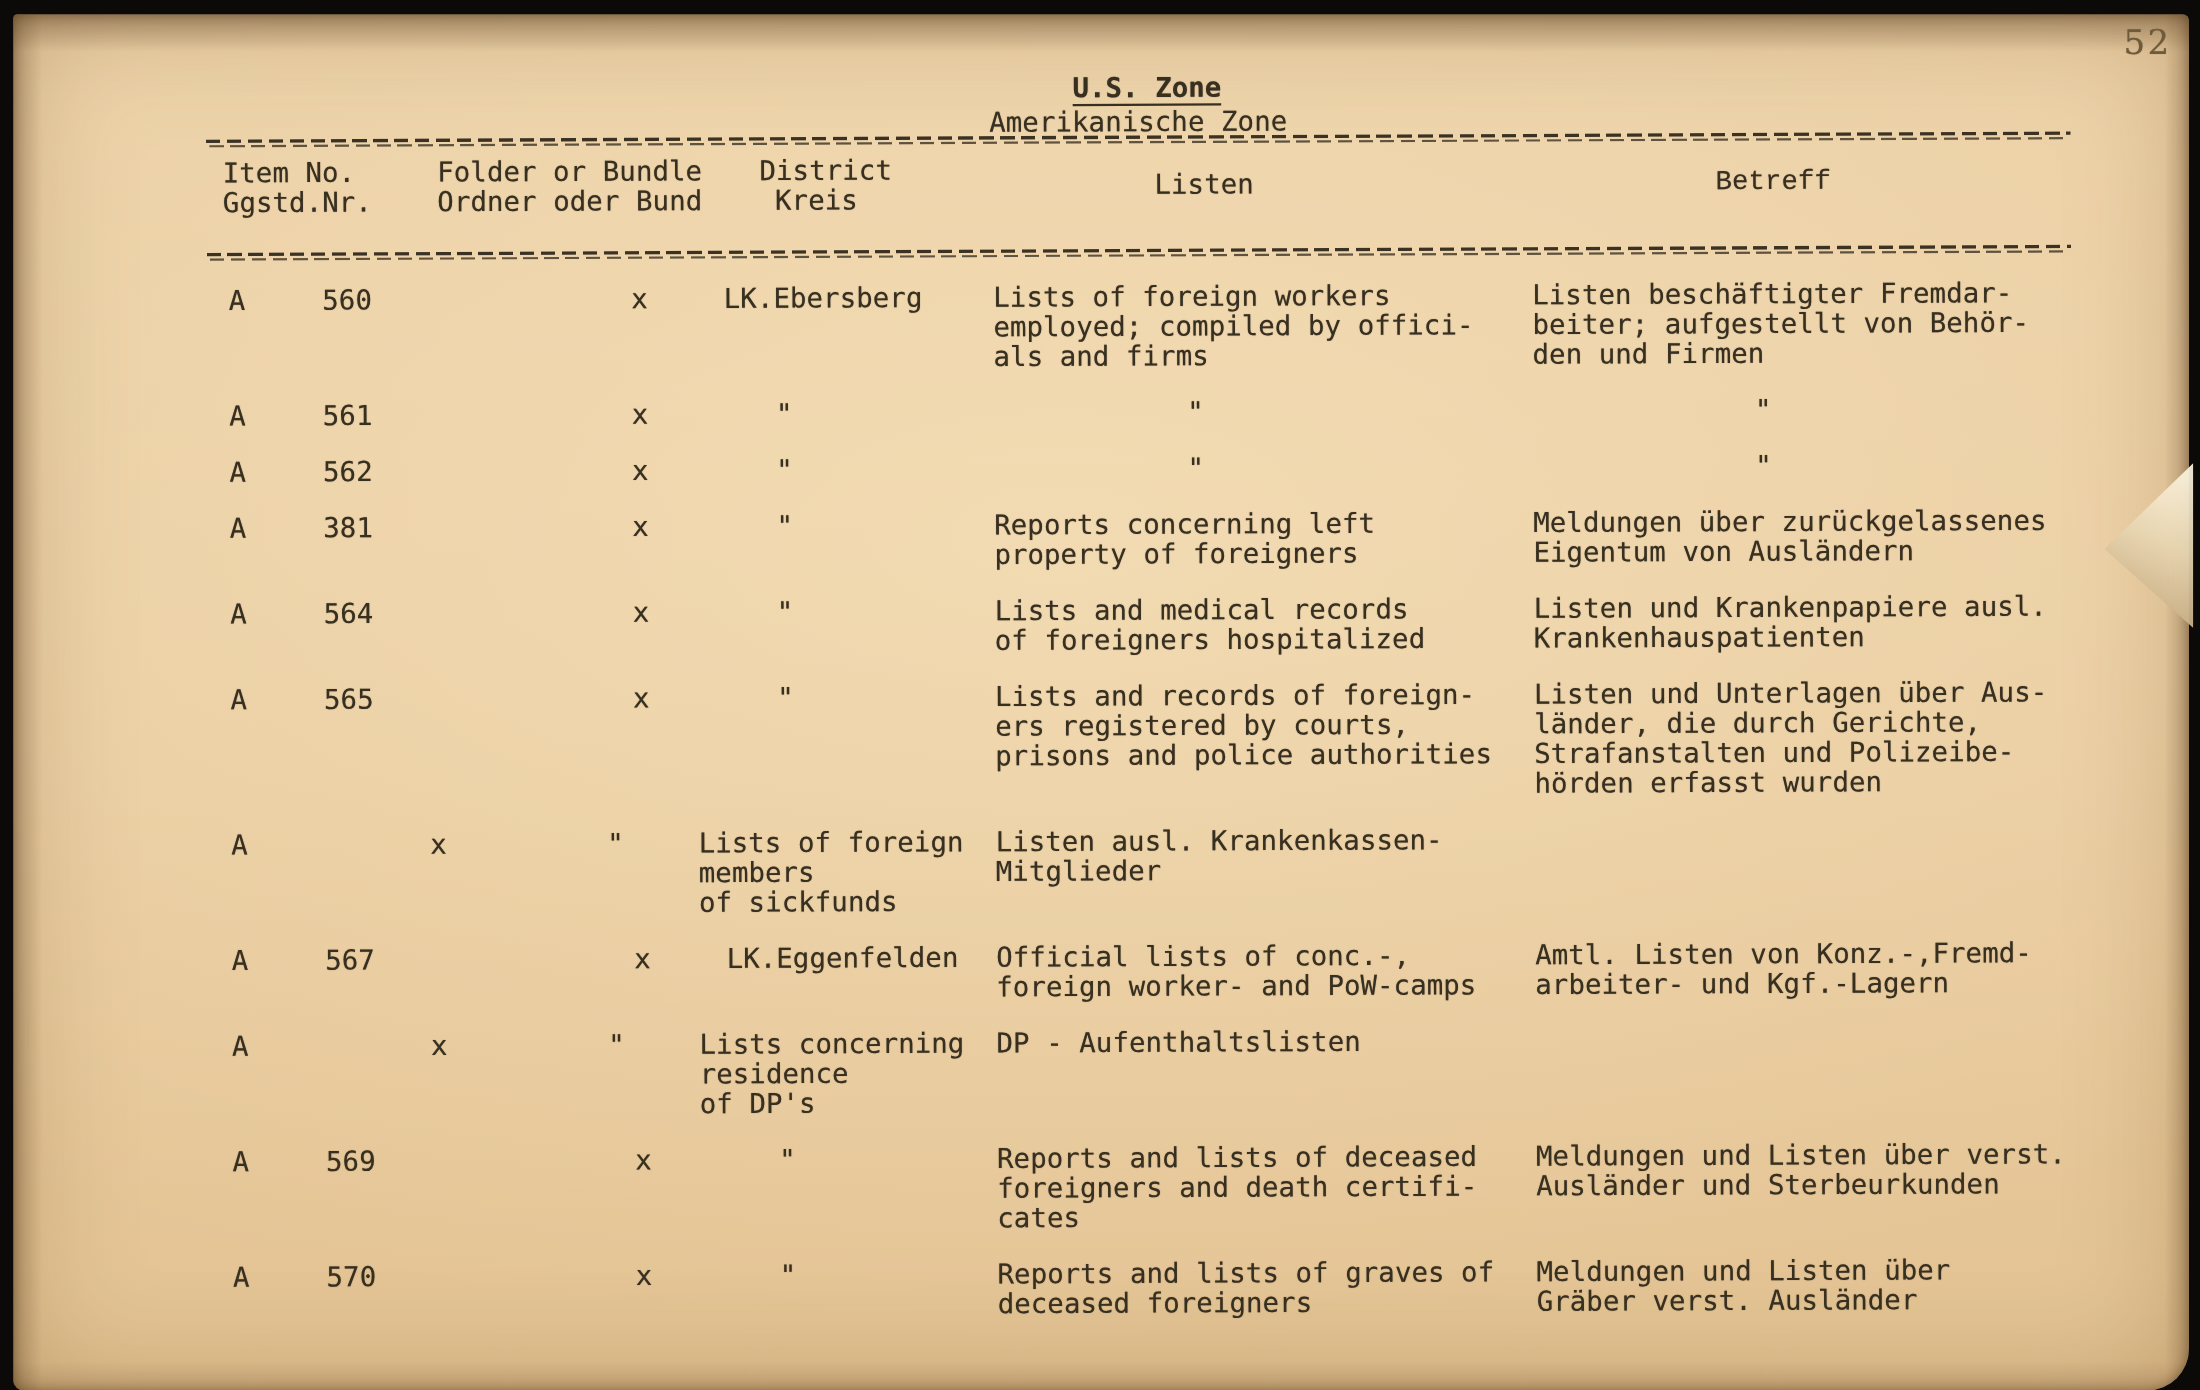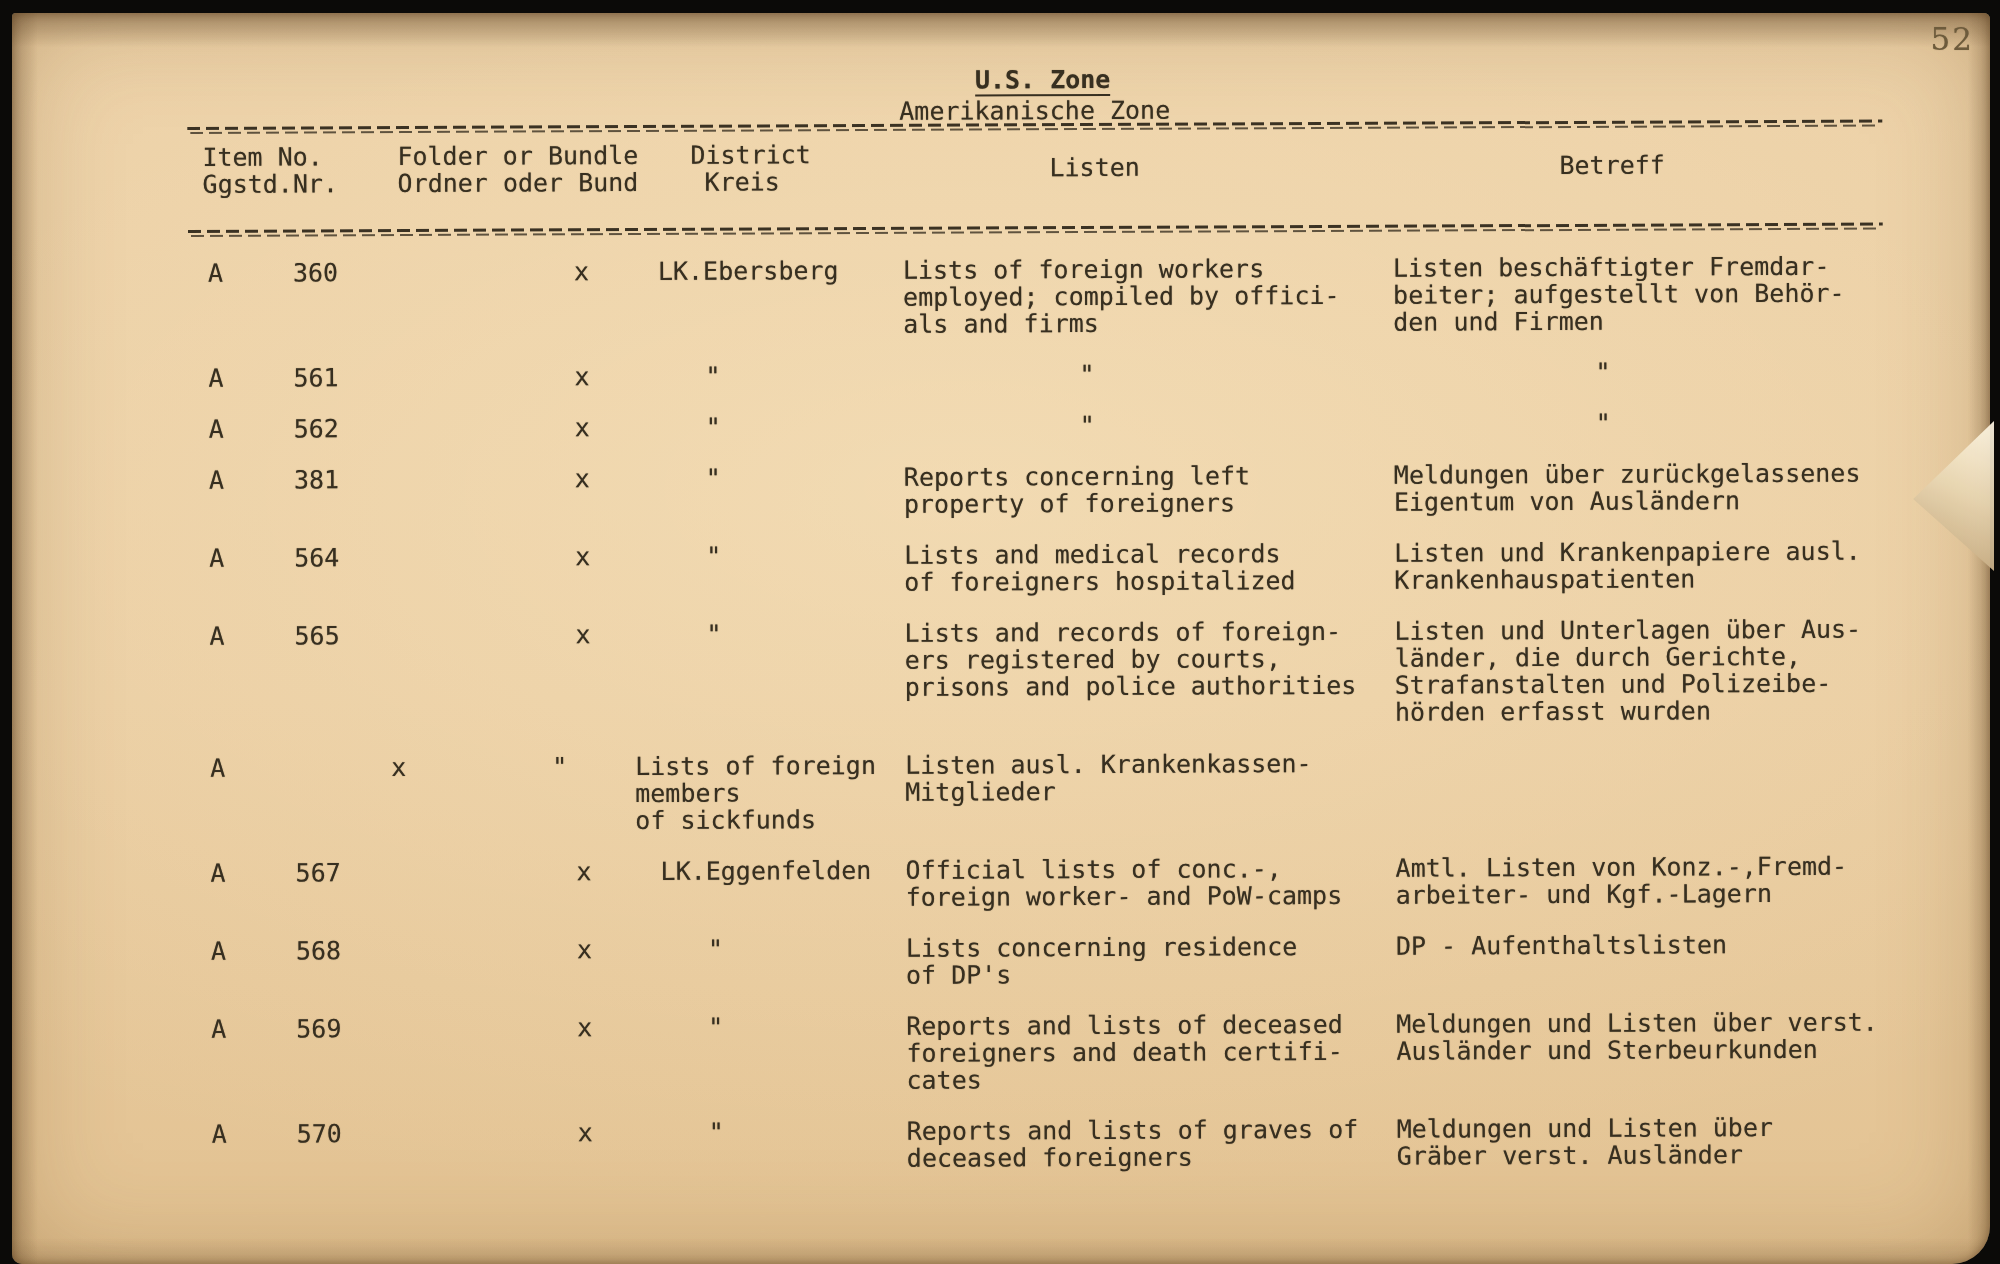--- a/index.html
+++ b/index.html
@@ -87,21 +87,21 @@
   
   .thead{position:absolute; top:84px; left:0; width:100%; height:70px;}
   .thead span{position:absolute; white-space:pre; display:block;}
   .h-item-en{left:15px; top:0;}
   .h-item-de{left:15px; top:27px;}
   .h-folder-en{left:210px; top:0;}
   .h-folder-de{left:210px; top:27px;}
   .h-district-en{left:503px; top:0;}
   .h-district-de{left:517px; top:27px;}
   .h-subject{left:862px; top:14px;}
-  .h-betreff{left:1372px; top:14px;}
+  .h-betreff{left:1372px; top:14px;font-family:Liberation Mono, monospace;}
   
   .tbody{position:absolute; top:200px; left:0; width:100%;}
   .row{
     display:grid;
     grid-template-columns:105px 185px 155px 270px 490px 490px;
     margin-bottom:24px;
   }
   .cell{white-space:pre-line;}
   .cell-letter{padding-left:20px;}
   .cell-folder{padding-left:96px;}
@@ -142,21 +142,21 @@
     </div>
 
     <div class="dashline sep2">
         <i></i>
         <i></i>
       </div>
 
     <div class="tbody">
   <div class="row">
     <span class="cell cell-letter">A</span>
-    <span class="cell cell-number">360</span>
+    <span class="cell cell-number">560</span>
     <span class="cell cell-folder">x</span>
     <span class="cell cell-district">LK.Ebersberg</span>
     <span class="cell cell-subject">Lists of foreign workers
 employed; compiled by offici-
 als and firms</span>
     <span class="cell cell-betreff">Listen beschäftigter Fremdar-
 beiter; aufgestellt von Behör-
 den und Firmen</span>
   </div>
 
@@ -230,21 +230,20 @@
     <span class="cell cell-folder">x</span>
     <span class="cell cell-district">LK.Eggenfelden</span>
     <span class="cell cell-subject">Official lists of conc.-,
 foreign worker- and PoW-camps</span>
     <span class="cell cell-betreff">Amtl. Listen von Konz.-,Fremd-
 arbeiter- und Kgf.-Lagern</span>
   </div>
 
   <div class="row">
     <span class="cell cell-letter">A</span>
-    <span class="cell cell-number">568</span>
     <span class="cell cell-folder">x</span>
     <span class="cell cell-district ditto">"</span>
     <span class="cell cell-subject">Lists concerning residence
 of DP's</span>
     <span class="cell cell-betreff">DP - Aufenthaltslisten</span>
   </div>
 
   <div class="row">
     <span class="cell cell-letter">A</span>
     <span class="cell cell-number">569</span>

